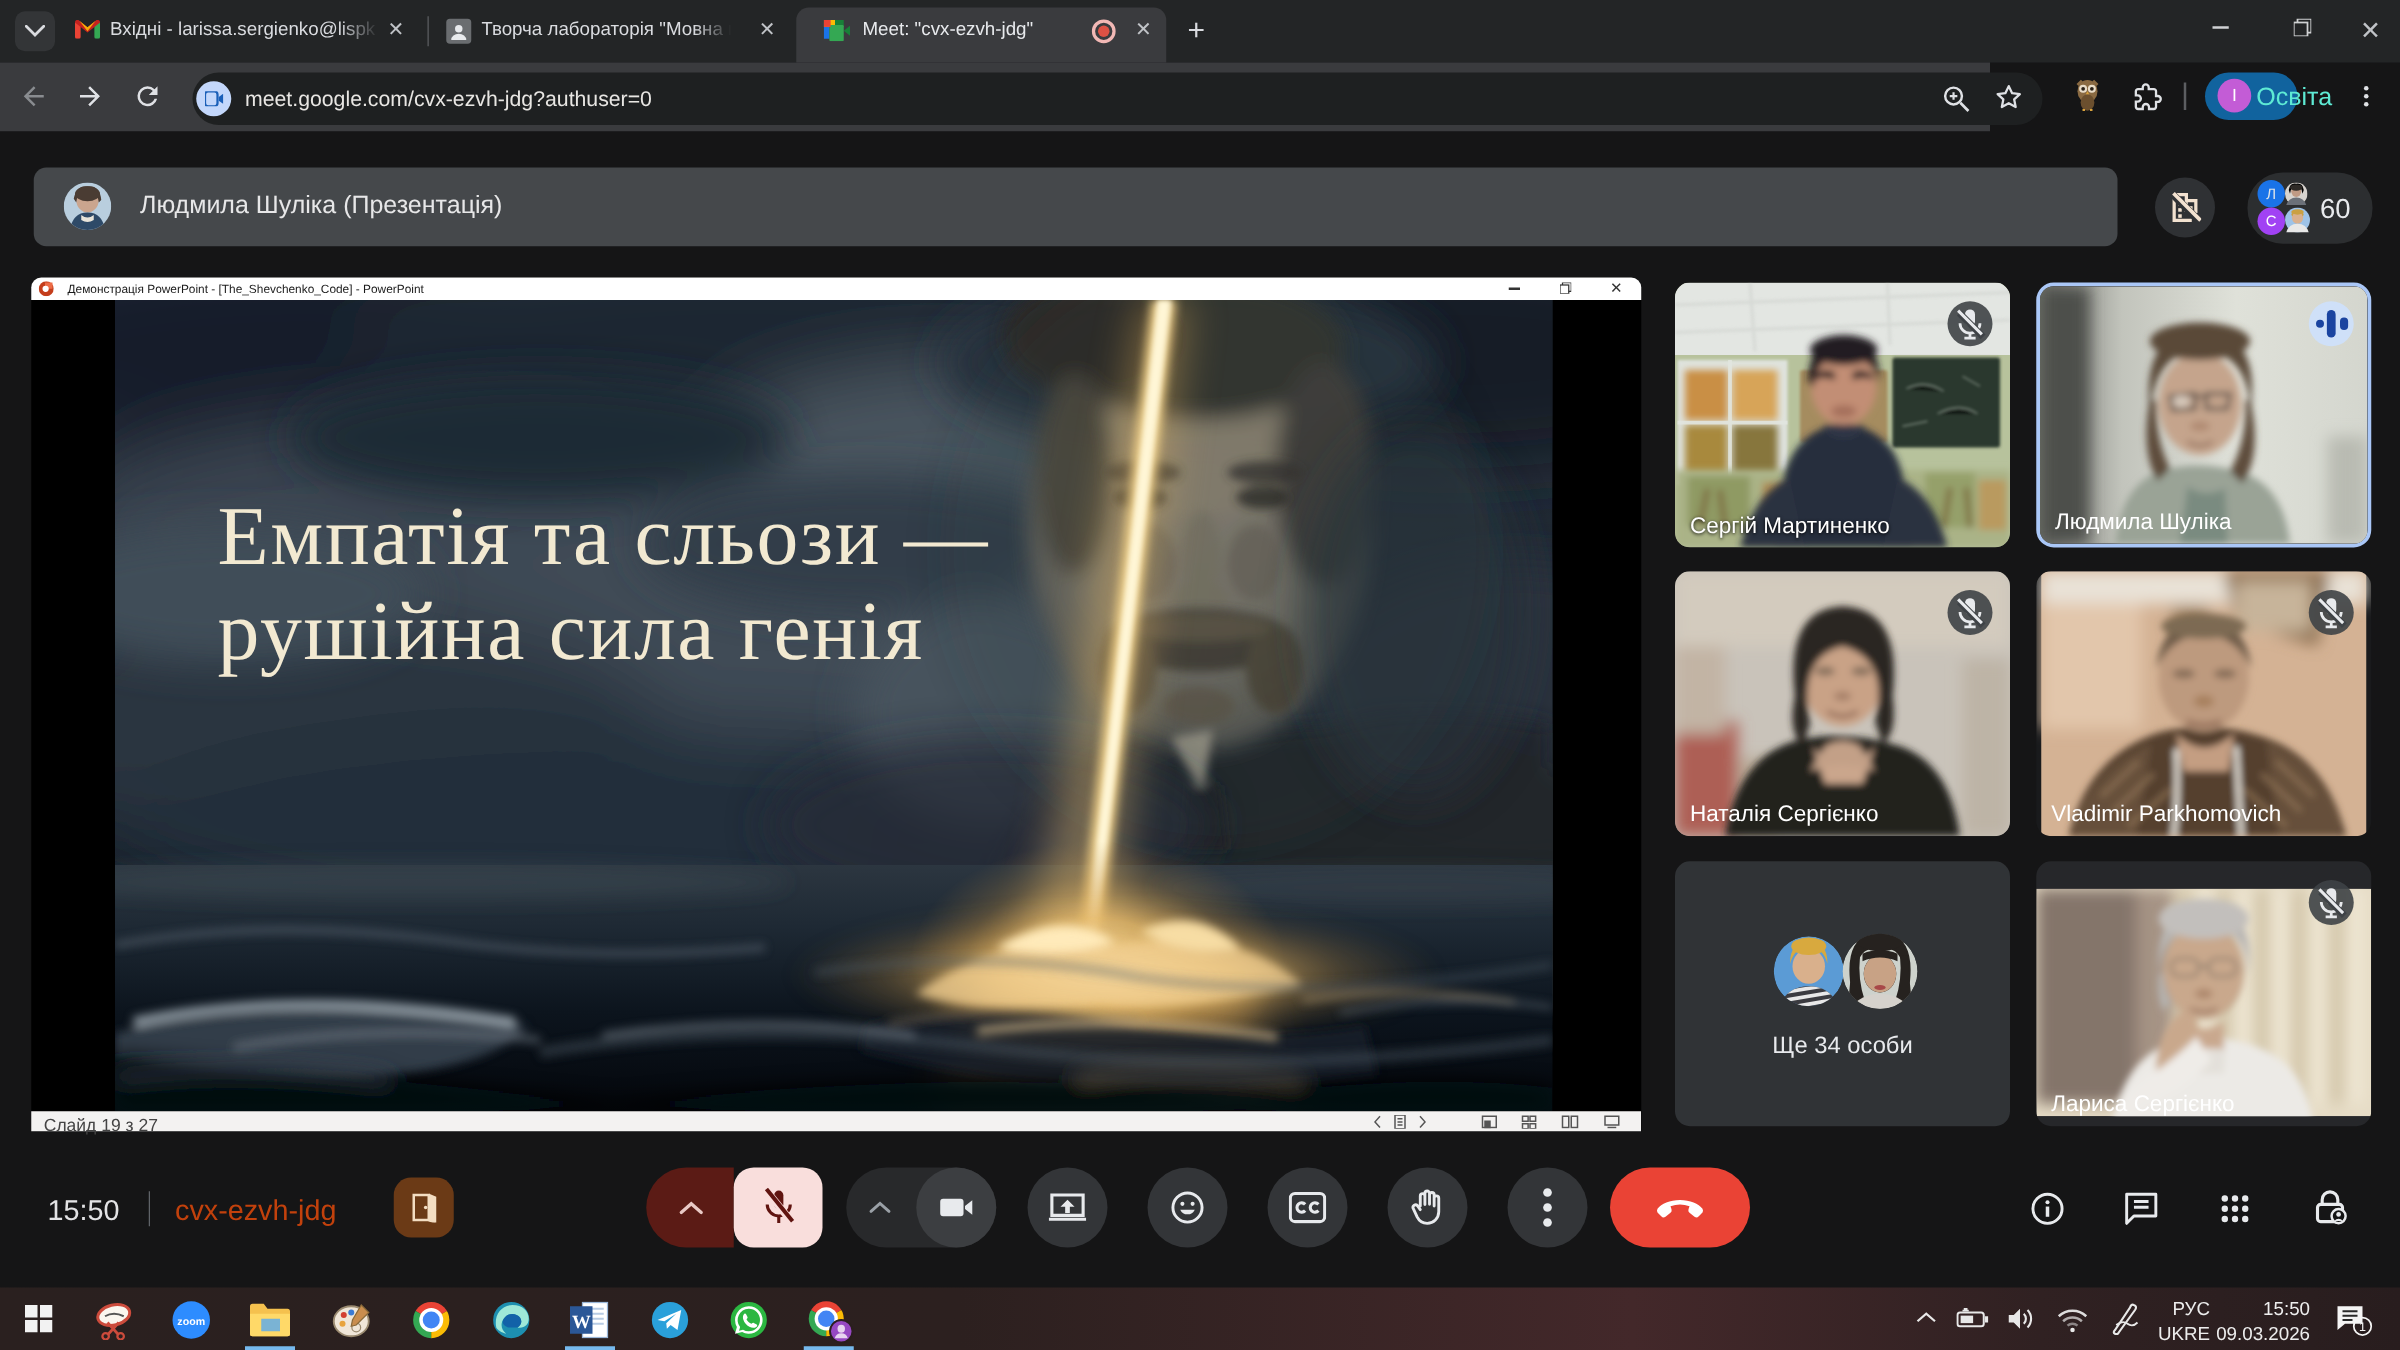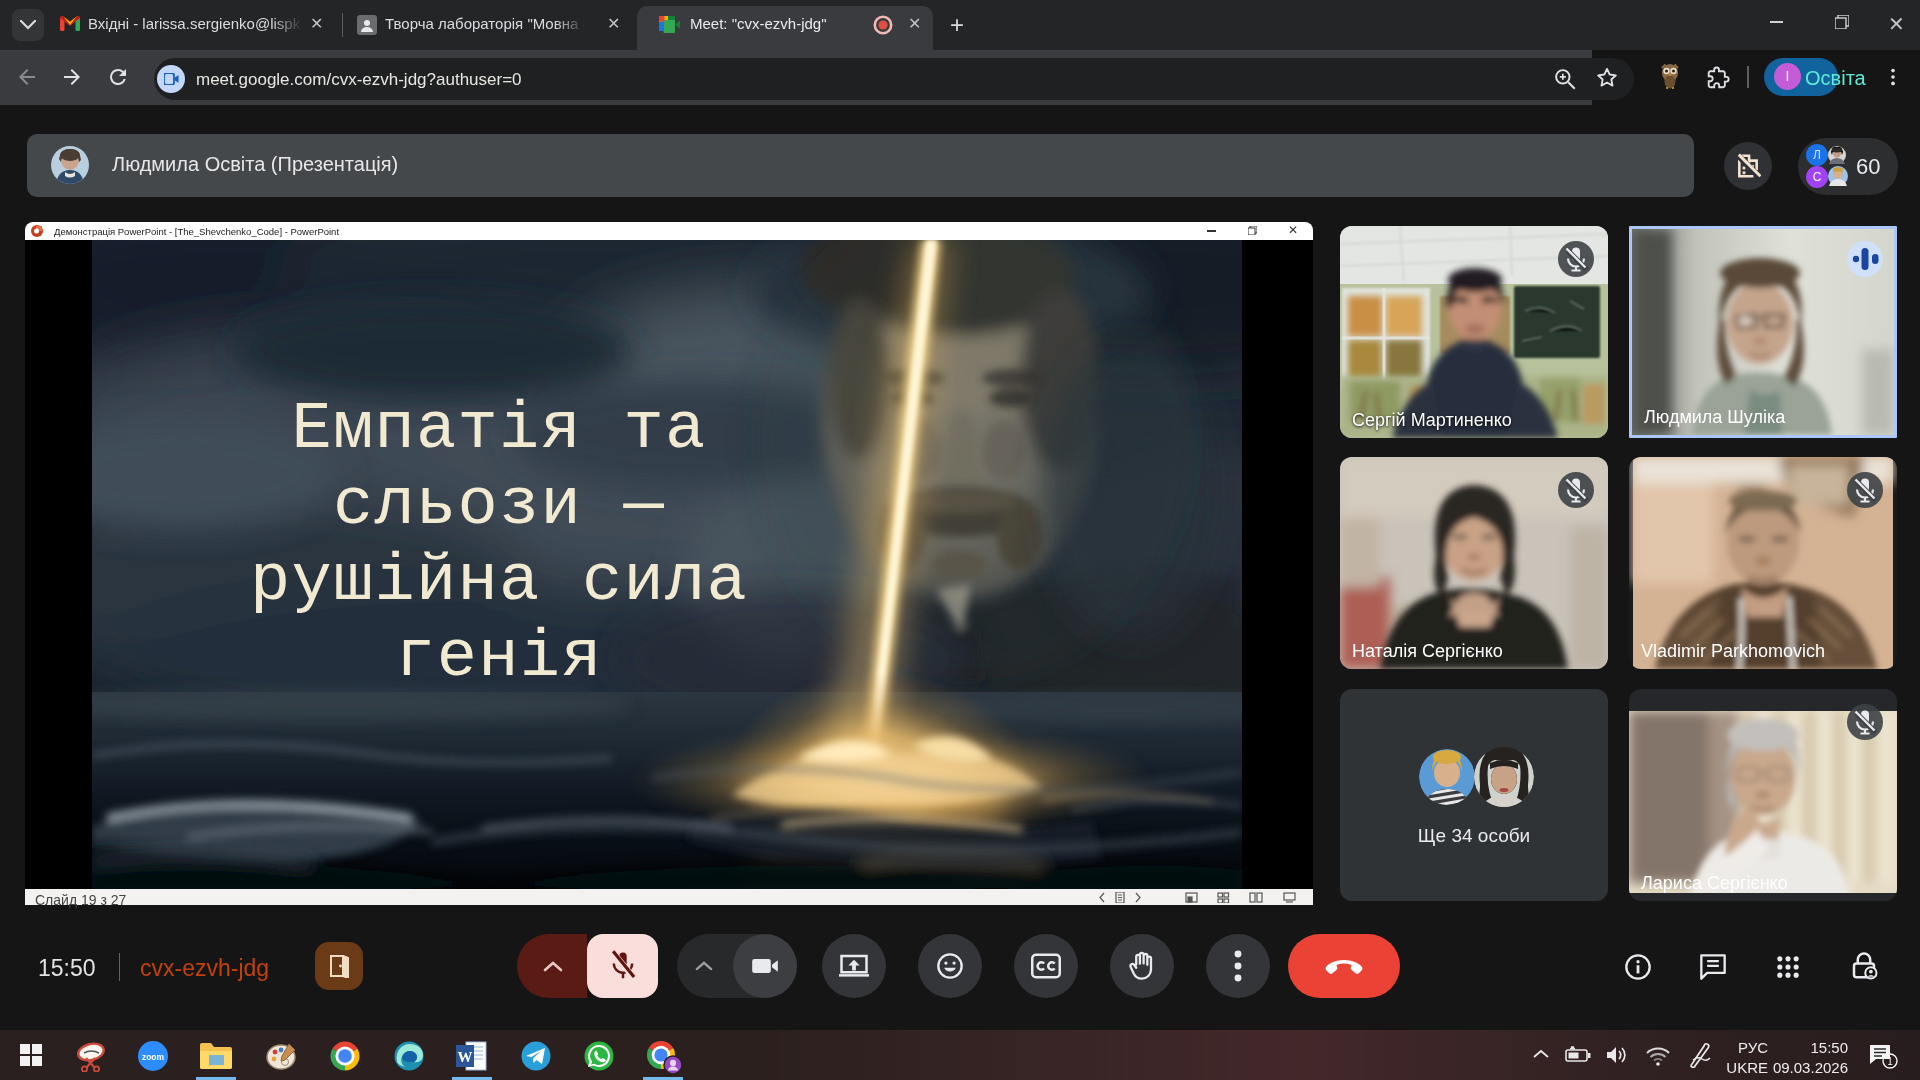--- a/index.html
+++ b/index.html
@@ -121,21 +121,21 @@
     </defs>
     <g clip-path="url(#avc)">
       <rect width="38" height="38" fill="#b9cede"></rect>
       <ellipse cx="19" cy="14" rx="9" ry="10" fill="#caa58e"></ellipse>
       <path d="M8 13 Q10 2 19 3 Q29 2 30 14 L28 16 Q27 6 19 7 Q11 6 10 16 Z" fill="#4a3c33"></path>
       <ellipse cx="19" cy="9" rx="10" ry="6" fill="#4a3c33"></ellipse>
       <path d="M5 38 Q7 24 19 24 Q31 24 33 38 Z" fill="#2e4a68"></path>
       <path d="M14 26 Q19 30 24 26 L24 30 Q19 33 14 30 Z" fill="#e8e4da"></path>
     </g>
   </svg>
-<div class="abs" style="left:112px;top:153px;color:#e7e7e8;font-size:20px;font-weight:500">Людмила Освіта (Презентація)</div>
+<div class="abs" style="left:112px;top:153px;color:#e7e7e8;font-size:20px;font-weight:500">Людмила Шуліка (Презентація)</div>
 <div class="abs" style="left:1724px;top:142px;width:48px;height:48px;border-radius:50%;background:#2f3134"></div>
 <svg class="abs" style="left:1735px;top:153px" width="26" height="26" viewBox="0 0 24 24">
     <g stroke="#f3e2d0" fill="none" stroke-width="2.4">
       <path d="M4 2.5 V21.5 H17"></path>
       <path d="M4 2.5 H13 V7 H20 V16"></path>
     </g>
     <g fill="#f3e2d0">
       <rect x="7" y="8" width="2.6" height="2.6"></rect>
       <rect x="11.5" y="8" width="2.6" height="2.6"></rect>
       <rect x="7" y="12.5" width="2.6" height="2.6"></rect>
@@ -331,21 +331,21 @@
 <path d="M690 585 Q800 570 930 590" stroke="#c9b184" stroke-width="7" fill="none" opacity=".7"></path>
 <path d="M950 560 Q1040 548 1120 562" stroke="#a8946e" stroke-width="5" fill="none" opacity=".55"></path>
 <path d="M980 570 Q1070 554 1150 566" stroke="#6b7681" stroke-width="5" fill="none" opacity=".45"></path>
 </g>
 <g filter="url(#b8)">
 <path d="M0 649 L0 604 Q180 620 400 642 Q700 612 900 636 Q1050 618 1150 630 L1150 649 Z" fill="#04070c"></path>
 <path d="M0 622 Q100 608 220 624" stroke="#39434e" stroke-width="9" fill="none" opacity=".65"></path>
 <path d="M770 622 Q850 608 950 624" stroke="#7d6f54" stroke-width="7" fill="none" opacity=".55"></path>
 </g>
 </svg>
-<div class="abs" style="left:174px;top:391px;width:650px;text-align:center;font-family:Liberation Mono, monospace;font-size:67px;line-height:76px;color:#f2e9d1;letter-spacing:1.3px">Емпатія та сльози —<br>рушійна сила генія</div>
+<div class="abs" style="left:174px;top:391px;width:650px;font-family:Liberation Serif, serif;font-size:67px;line-height:76px;color:#f2e9d1;letter-spacing:1.3px">Емпатія та сльози —<br>рушійна сила генія</div>
 <div class="abs" style="left:25px;top:889px;width:1288px;height:16px;background:#f3f2f1"></div>
 <div class="abs" style="left:35px;top:892px;font-size:14px;color:#444">Слайд 19 з 27</div>
 <svg class="abs" style="left:1098px;top:892px" width="210" height="11" viewBox="0 0 210 11">
     <g stroke="#555" fill="none" stroke-width="1.2">
       <path d="M6 1 L2 5.5 L6 10"></path>
       <rect x="18" y="0" width="8" height="11"></rect>
       <path d="M20 3 h4 M20 5.5 h4 M20 8 h4"></path>
       <path d="M38 1 L42 5.5 L38 10"></path>
       <rect x="88" y="1" width="11" height="9"></rect>
       <rect x="90" y="5" width="4" height="5" fill="#555"></rect>
@@ -423,21 +423,21 @@
 <g>
         <rect x="232" y="21.5" width="8" height="13.5" rx="4" fill="#e8eaed"></rect>
         <path d="M228 32.5 a8 8 0 0 0 16 0" stroke="#e8eaed" stroke-width="2.2" fill="none"></path>
         <path d="M236 40.5 v4 M231.5 44.5 h9" stroke="#e8eaed" stroke-width="2.2"></path>
         <path d="M227.5 24.5 L246.5 43.5" stroke="#3e4246" stroke-width="5.5"></path>
         <path d="M226.5 22.5 L245.5 41.5" stroke="#e8eaed" stroke-width="2.4"></path>
       </g>
 <text x="12" y="200" font-family="Liberation Sans" font-size="18" fill="#fff" style="text-shadow:0 1px 3px #000">Сергій Мартиненко</text>
 </svg>
   </div>
-<div class="abs" style="left:1629px;top:226px;width:268px;height:212px;border-radius:1px;overflow:hidden;border:3px solid #aac7f7;background:#1c1d1f">
+<div class="abs" style="left:1629px;top:226px;width:268px;height:212px;border-radius:14px;overflow:hidden;border:3px solid #aac7f7;background:#1c1d1f">
 <svg width="262" height="206" viewBox="0 0 262 206">
 <defs>
         <linearGradient id="t2bg" x1="0" y1="0" x2="1" y2="0">
           <stop offset="0" stop-color="#73756f"></stop>
           <stop offset=".25" stop-color="#c2c4bc"></stop>
           <stop offset=".6" stop-color="#dfe1d9"></stop>
           <stop offset="1" stop-color="#d4d6ce"></stop>
         </linearGradient>
       </defs>
 <rect width="262" height="206" fill="url(#t2bg)"></rect>

